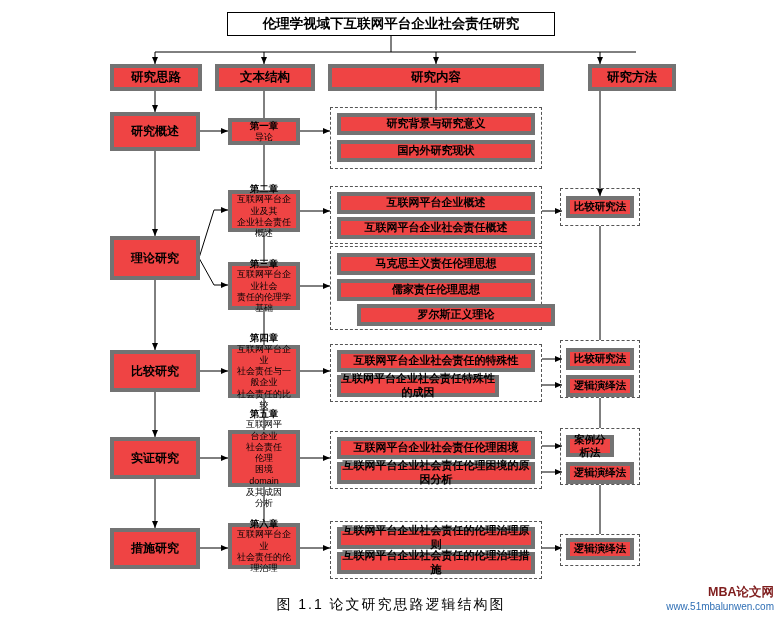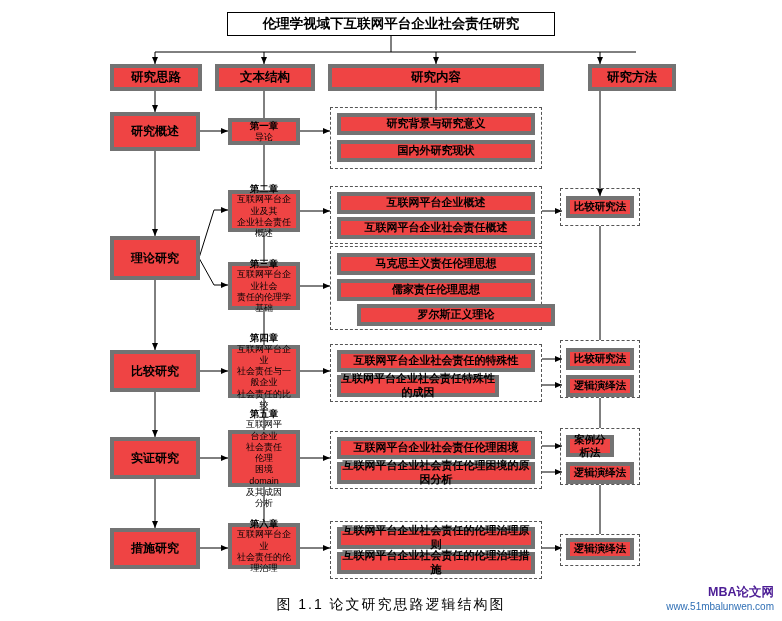--- a/index.html
+++ b/index.html
@@ -49,21 +49,21 @@
     text-align:center;
     font-size:14px;
     letter-spacing:2px;
   }
   .wm{
     position:absolute;
     right:8px;
     text-align:right;
     line-height:1.3;
   }
-  .wm .wm1{font-size:12.5px;font-weight:bold;color:#4c1d95;}
+  .wm .wm1{font-size:12.5px;font-weight:bold;color:#7f1d1d;}
   .wm .wm2{font-size:10px;color:#2f6fb5;}
 </style>
 </head>
 <body>
 
 <div class="canvas">
 
   <svg class="lines" xmlns="http://www.w3.org/2000/svg">
     <defs>
       <marker id="ah" markerWidth="8" markerHeight="8" refX="7" refY="3" orient="auto" markerUnits="strokeWidth">

